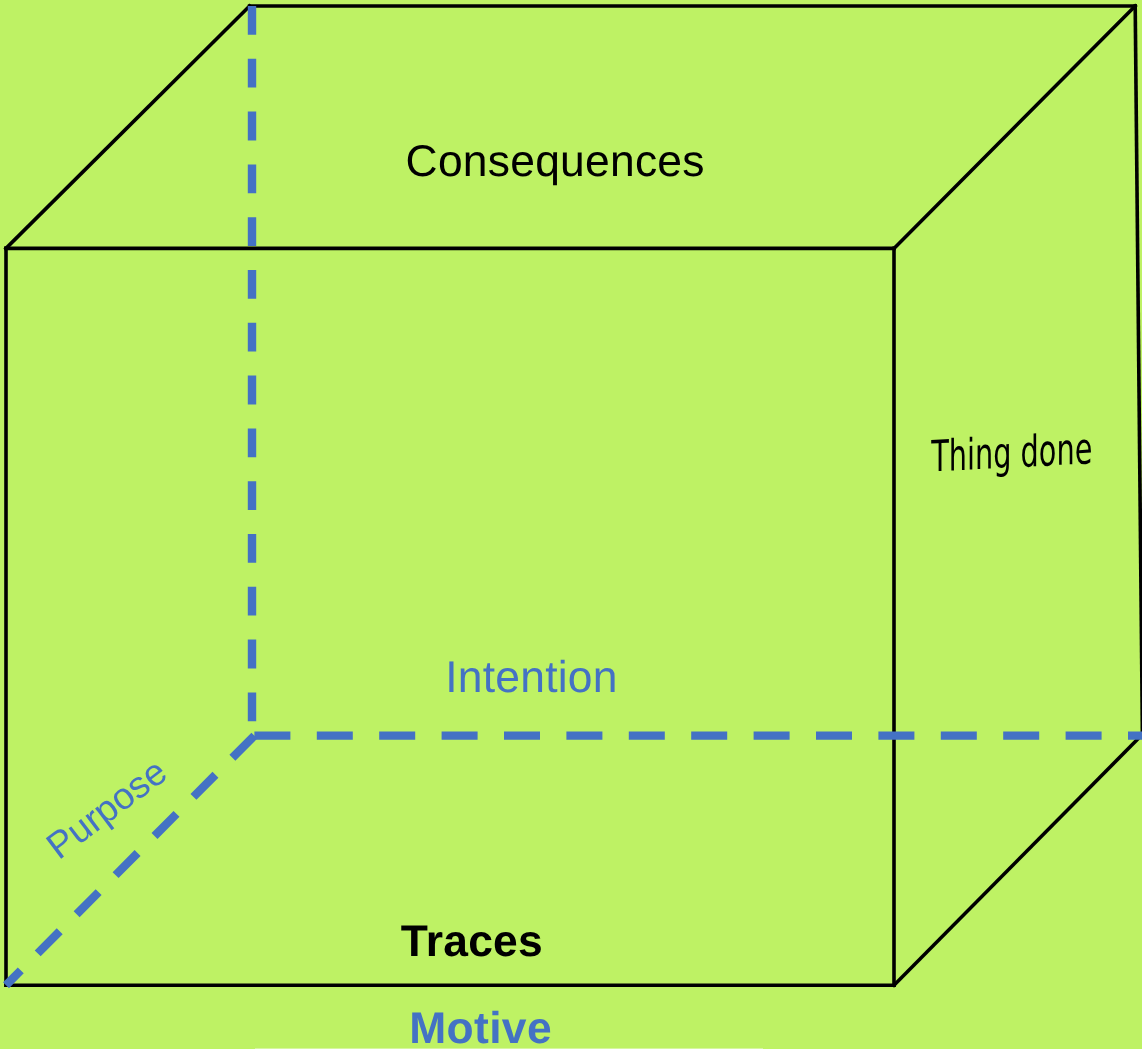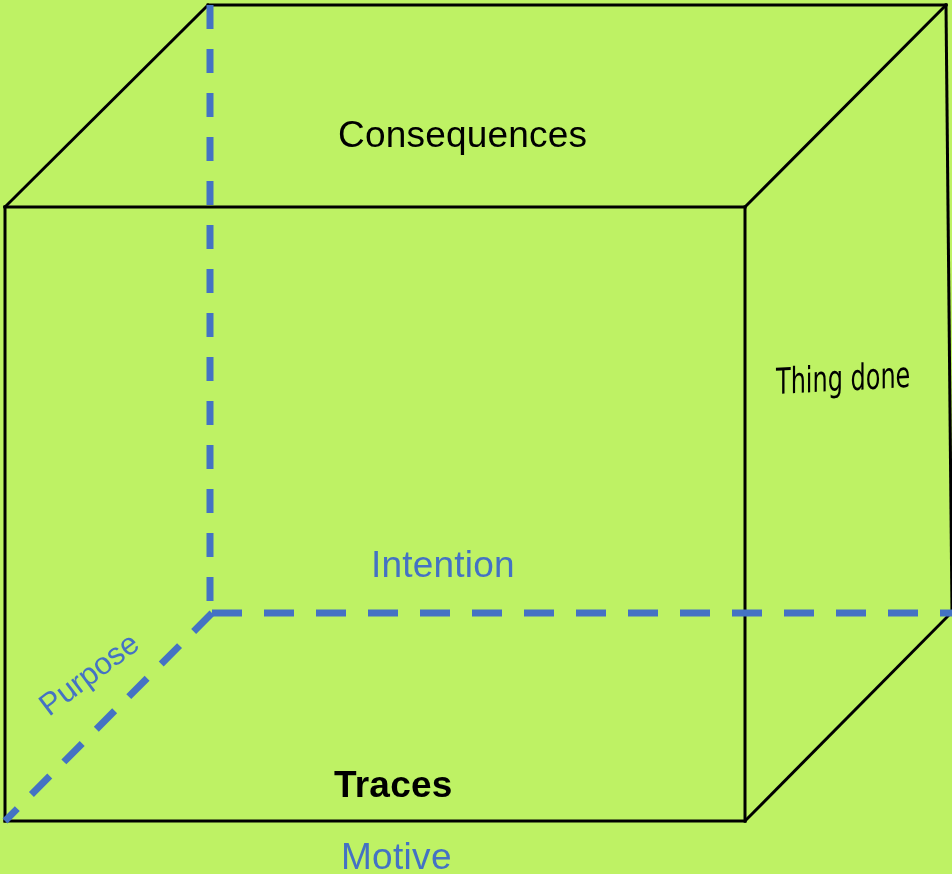--- a/index.html
+++ b/index.html
@@ -81,21 +81,21 @@
     top: 766px;
     font-size: 37px;
     font-weight: 700;
     letter-spacing: 0.2px;
   }
   
   #label-motive {
     left: 341px;
     top: 838px;
     font-size: 37px;
-    font-weight: 400;
+    font-weight: 700;
     letter-spacing: 0.3px;
   }
 </style>
 </head>
 <body>
 
 <div id="stage">
 
   <svg id="cube-svg" viewBox="0 0 952 874" xmlns="http://www.w3.org/2000/svg">
 

